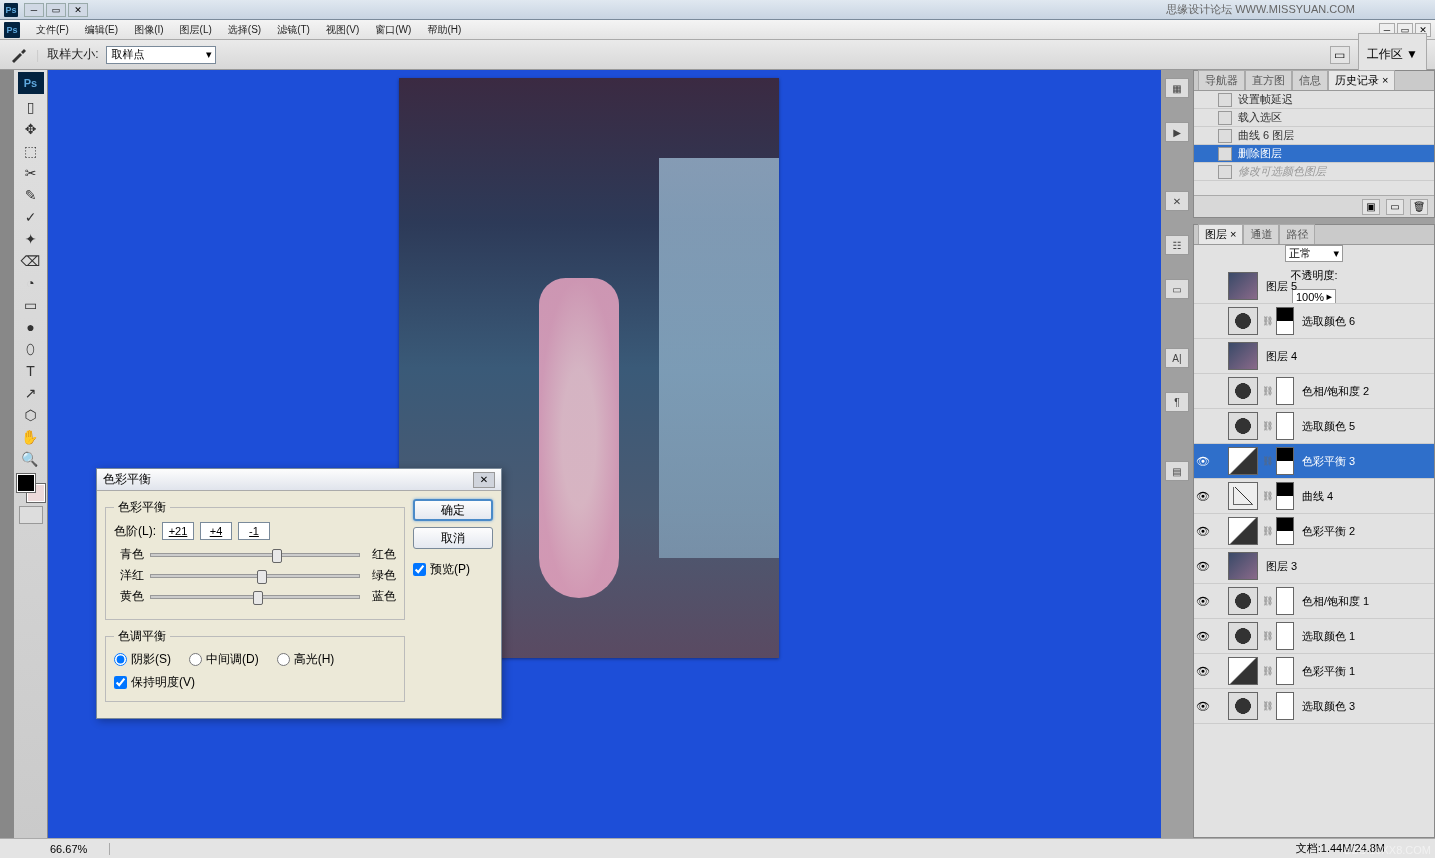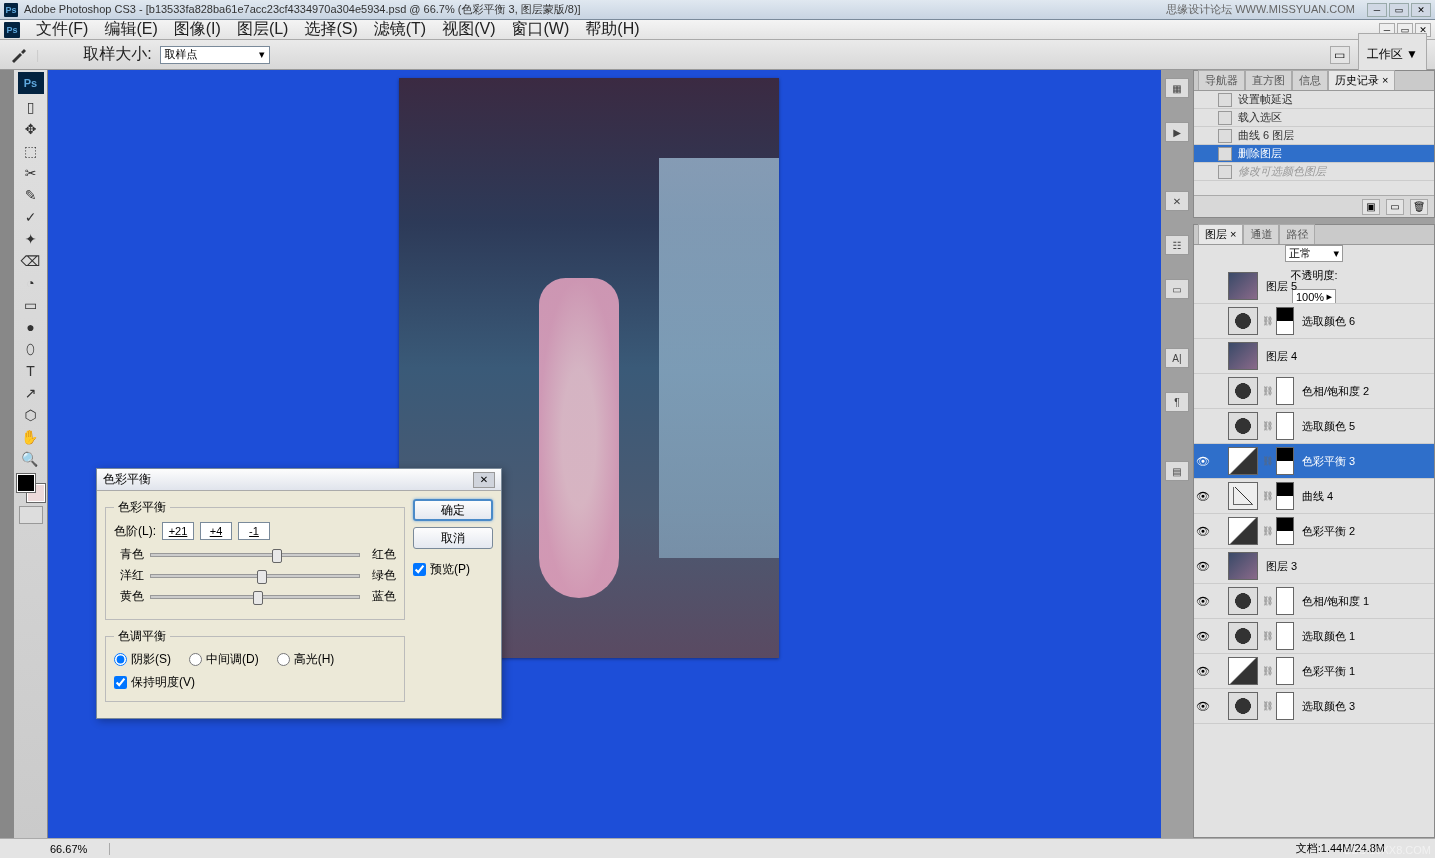--- a/index.html
+++ b/index.html
@@ -5,26 +5,26 @@
 * { margin: 0; padding: 0; box-sizing: border-box; font-family: "Microsoft YaHei", Tahoma, sans-serif; }
 body { width: 1435px; height: 858px; background: #a0a0a0; overflow: hidden; position: relative; font-size: 12px; }
 .titlebar { height: 20px; background: linear-gradient(#e0e8f0, #c8d4e2); display: flex; align-items: center; padding: 0 4px; border-bottom: 1px solid #7a8a9a; }
 .titlebar .ps-icon { width: 14px; height: 14px; background: #032340; color: #5fa8dd; font-size: 9px; font-weight: bold; display: flex; align-items: center; justify-content: center; margin-right: 6px; border-radius: 1px; }
 .titlebar .title-text { font-size: 11px; color: #333; flex: 1; }
 .titlebar .win-btns { display: flex; gap: 2px; }
 .titlebar .win-btn { width: 20px; height: 14px; background: #d0d8e4; border: 1px solid #9aa; display: flex; align-items: center; justify-content: center; font-size: 9px; }
 .watermark-top { position: absolute; top: 2px; right: 80px; font-size: 11px; color: #666; }
 .menubar { height: 20px; background: linear-gradient(#f4f4f4, #e4e4e4); display: flex; align-items: center; padding: 0 4px; border-bottom: 1px solid #aaa; }
 .menubar .ps-icon { width: 16px; height: 16px; background: #032340; color: #5fa8dd; font-size: 9px; font-weight: bold; display: flex; align-items: center; justify-content: center; margin-right: 8px; border-radius: 1px; }
-.menubar .menu-item { padding: 2px 8px; font-size: 16px; color: #222; }
+.menubar .menu-item { padding: 2px 8px; font-size: 10px; color: #222; }
 .menubar .winr { margin-left: auto; display: flex; gap: 2px; }
 .menubar .winr div { width: 16px; height: 14px; border: 1px solid #aaa; background: #eee; font-size: 9px; display: flex; align-items: center; justify-content: center; }
 .optionsbar { height: 30px; background: linear-gradient(#eaeaea, #d8d8d8); display: flex; align-items: center; padding: 0 8px; border-bottom: 1px solid #999; gap: 8px; }
 .optionsbar .tool-ico { width: 20px; height: 20px; }
-.optionsbar label { font-size: 16px; color: #222; margin-left: 36px; }
+.optionsbar label { font-size: 12px; color: #222; }
 .optionsbar .select { width: 110px; height: 18px; background: #fff; border: 1px solid #7a8a9a; display: flex; align-items: center; padding: 0 4px; font-size: 11px; justify-content: space-between; }
 .optionsbar .right { margin-left: auto; display: flex; align-items: center; gap: 8px; }
 .optionsbar .wkbtn { padding: 12px 8px; background: #e4e4e4; border: 1px solid #aaa; font-size: 12px; }
 .workarea { position: absolute; top: 70px; left: 0; right: 0; bottom: 20px; display: flex; }
 .toolbar-outer { width: 14px; background: #888; }
 .toolbox { width: 34px; background: linear-gradient(#e0e0e0, #cacaca); display: flex; flex-direction: column; align-items: center; padding: 2px 0; gap: 0; border-right: 1px solid #888; }
 .toolbox .tool { width: 26px; height: 22px; display: flex; align-items: center; justify-content: center; border: 1px solid transparent; margin: 0; font-size: 14px; color: #333; position: relative; }
 .toolbox .ps-box { width: 26px; height: 22px; background: #032340; color: #5fa8dd; font-size: 11px; font-weight: bold; display: flex; align-items: center; justify-content: center; margin-bottom: 2px; }
 .toolbox .swatch-area { margin-top: 4px; width: 28px; height: 28px; position: relative; }
 .toolbox .swatch-fg { width: 18px; height: 18px; background: #000; border: 1px solid #fff; outline: 1px solid #666; position: absolute; top: 0; left: 0; }
@@ -91,21 +91,20 @@
 .statusbar { position: absolute; bottom: 0; left: 0; right: 0; height: 20px; background: #e4e4e4; border-top: 1px solid #aaa; display: flex; align-items: center; padding: 0 50px; font-size: 11px; gap: 20px; justify-content: space-between; }
 .statusbar .zoom { width: 60px; border-right: 1px solid #aaa; padding-right: 10px; }
 .watermark-bot { position: absolute; bottom: 2px; right: 4px; font-size: 11px; color: rgba(255,255,255,.5); }
 input[type=checkbox], input[type=radio] { margin: 0; }
 </style>
 </head>
 <body>
 
 <div class="titlebar">
   <div class="ps-icon">Ps</div>
-  <span class="title-text"><span>Adobe Photoshop CS3</span> - <span>[b13533fa828ba61e7acc23cf4334970a304e5934.psd @ 66.7% (色彩平衡 3, 图层蒙版/8)]</span></span>
   <span class="watermark-top">思缘设计论坛  WWW.MISSYUAN.COM</span>
   <div class="win-btns">
     <div class="win-btn">─</div>
     <div class="win-btn">▭</div>
     <div class="win-btn">✕</div>
   </div>
 </div>
 
 <div class="menubar">
   <div class="ps-icon">Ps</div>

